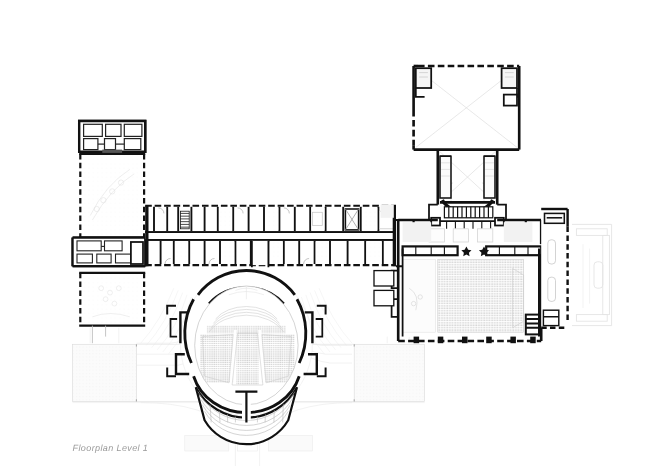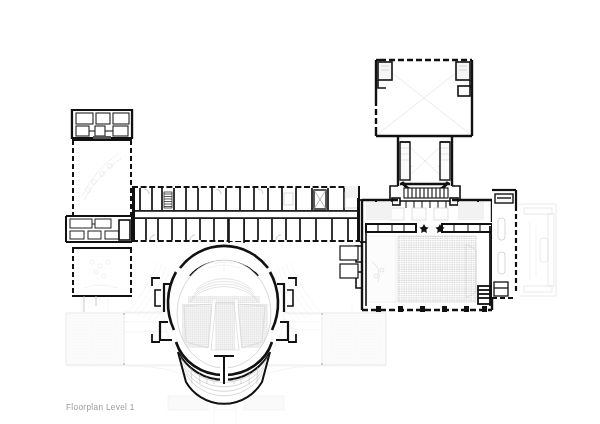--- a/index.html
+++ b/index.html
@@ -13,20 +13,21 @@
     height: 424px;
     position: relative;
     overflow: hidden;
     font-family: "Liberation Sans", sans-serif;
   }
   #plan-figure {
     position: absolute;
     left: 0; top: 0;
     width: 556px;
     height: 424px;
+    font-style: italic;
   }
   #plan-svg {
     position: absolute;
     left: 0; top: 0;
     width: 600px;
     height: 424px;
     display: block;
   }
   #plan-caption {
     position: absolute;

